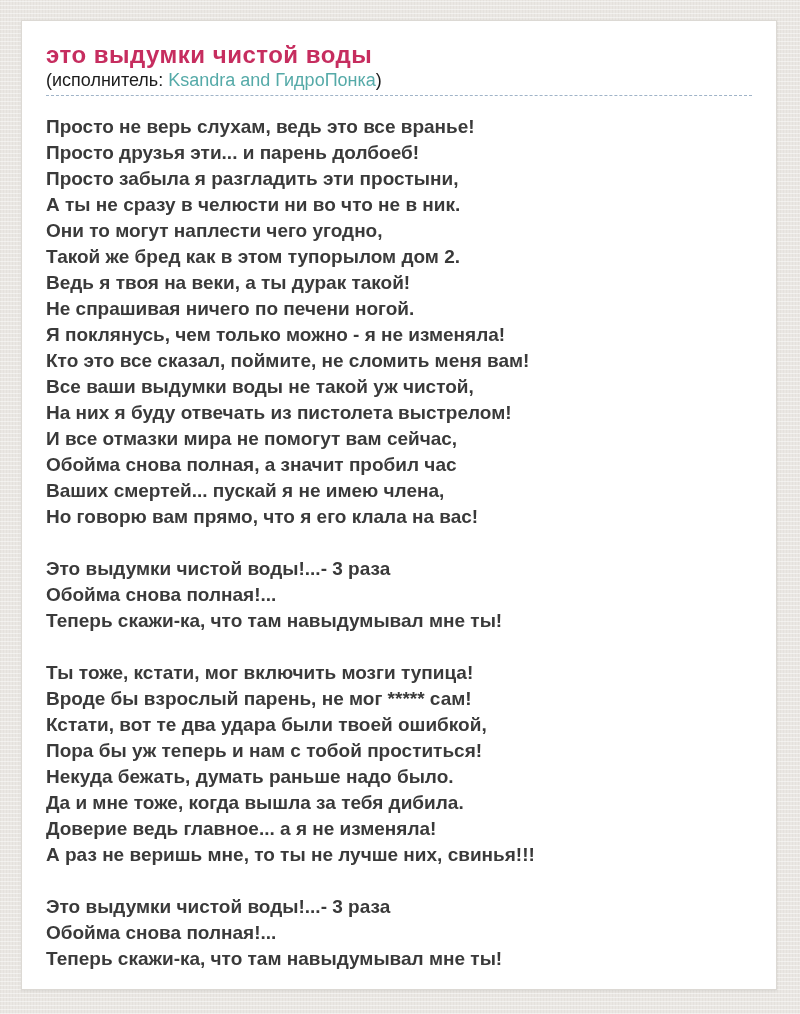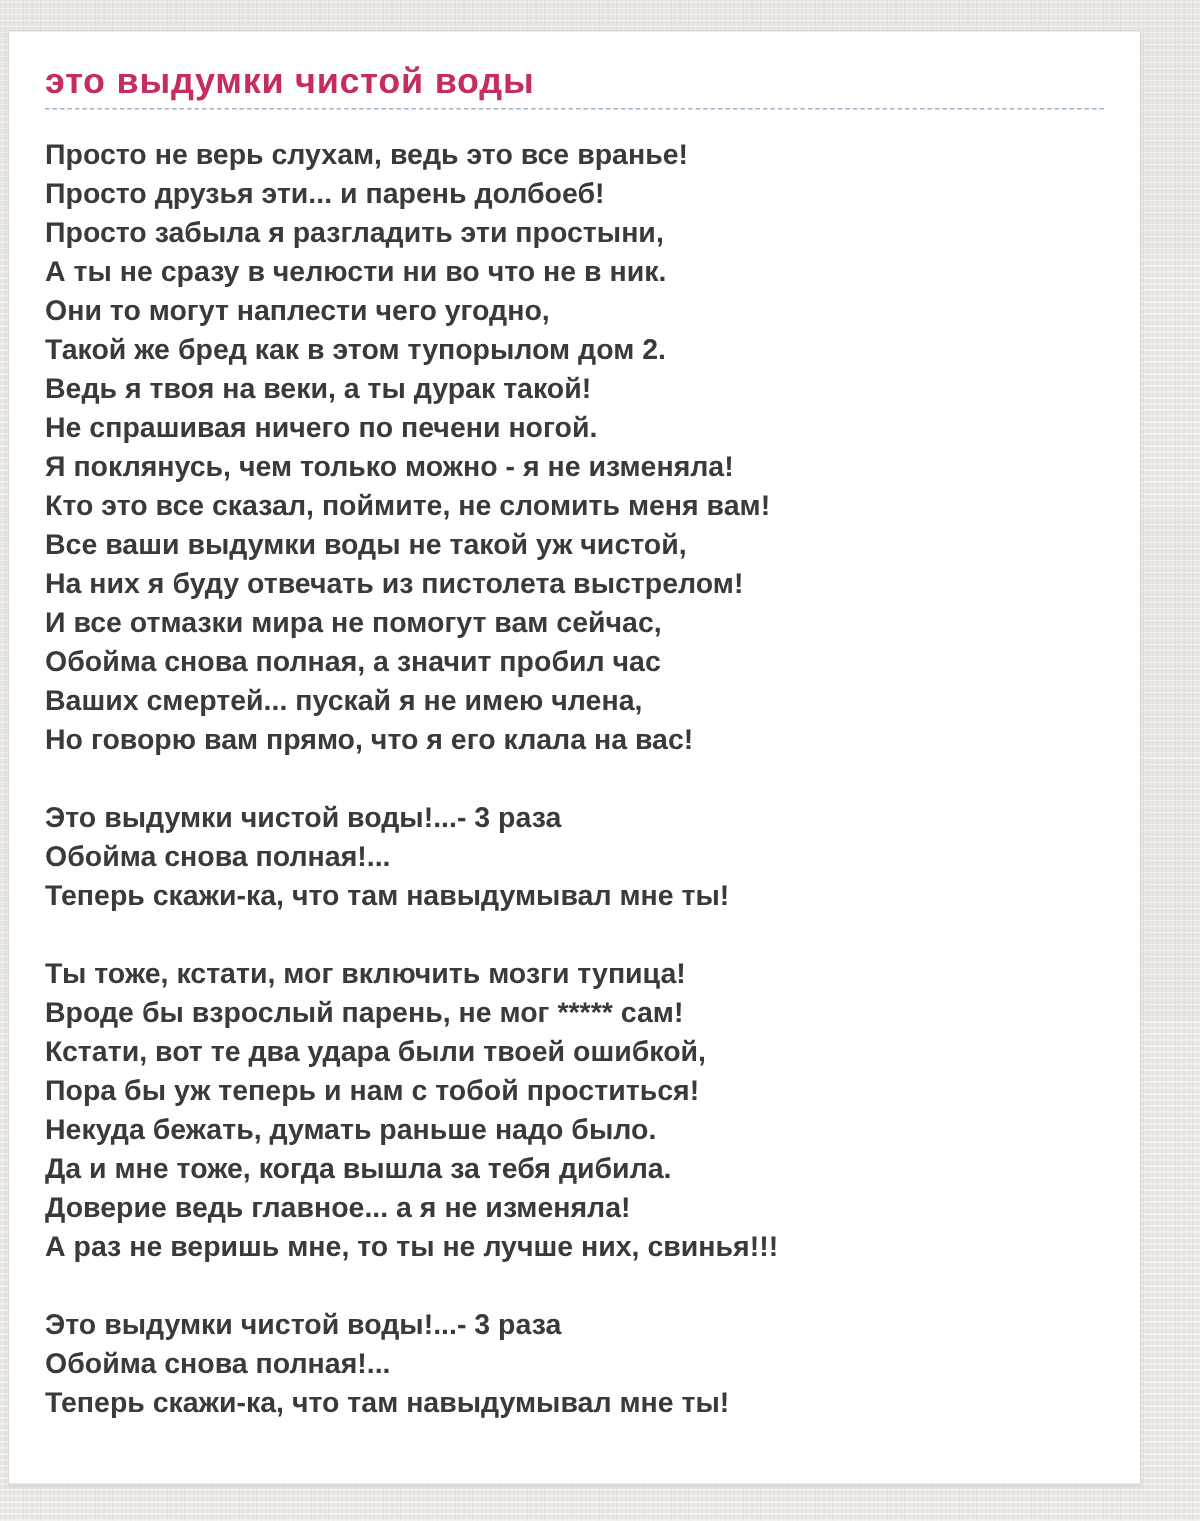--- a/index.html
+++ b/index.html
@@ -12,21 +12,21 @@
     position: relative;
     width: 800px; height: 1014px;
     background-color: var(--page-bg, #eae7e3);
     background-image:
       repeating-linear-gradient(0deg, rgba(255,255,255,0.45) 0px, rgba(255,255,255,0.45) 1px, transparent 1px, transparent 4px),
       repeating-linear-gradient(90deg, rgba(120,115,105,0.05) 0px, rgba(120,115,105,0.05) 1px, transparent 1px, transparent 3px);
     overflow: hidden;
   }
   .card {
     position: absolute;
-    left: 5px; top: 20px;
+    left: 21px; top: 20px;
     width: 756px; height: 970px;
     background: var(--card-bg, #ffffff);
     border: 1px solid #dcd9d4;
     box-shadow: 0 1px 3px rgba(0,0,0,0.07);
   }
   .header {
     margin: 20px 24px 0 24px;
     padding-bottom: 3px;
     border-bottom: 1px dashed var(--separator, #a0b4c8);
   }
@@ -83,20 +83,23 @@
   }
 </style>
 </head>
 <body>
 
 <div class="page">
   <div class="card">
 
     <div class="header">
       <h1 class="title">это выдумки чистой воды</h1>
+      <div class="artist-line">
+        <span>(исполнитель: </span><a class="artist-link">Ksandra and ГидроПонка</a><span>)</span>
+      </div>
     </div>
 
     <div class="lyrics" id="lyrics">
         <p class="stanza"><span>Просто не верь слухам, ведь это все вранье!</span><br><span>Просто друзья эти... и парень долбоеб!</span><br><span>Просто забыла я разгладить эти простыни,</span><br><span>А ты не сразу в челюсти ни во что не в ник.</span><br><span>Они то могут наплести чего угодно,</span><br><span>Такой же бред как в этом тупорылом дом 2.</span><br><span>Ведь я твоя на веки, а ты дурак такой!</span><br><span>Не спрашивая ничего по печени ногой.</span><br><span>Я поклянусь, чем только можно - я не изменяла!</span><br><span>Кто это все сказал, поймите, не сломить меня вам!</span><br><span>Все ваши выдумки воды не такой уж чистой,</span><br><span>На них я буду отвечать из пистолета выстрелом!</span><br><span>И все отмазки мира не помогут вам сейчас,</span><br><span>Обойма снова полная, а значит пробил час</span><br><span>Ваших смертей... пускай я не имею члена,</span><br><span>Но говорю вам прямо, что я его клала на вас!</span></p>
         <p class="stanza"><span>Это выдумки чистой воды!...- 3 раза</span><br><span>Обойма снова полная!...</span><br><span>Теперь скажи-ка, что там навыдумывал мне ты!</span></p>
         <p class="stanza"><span>Ты тоже, кстати, мог включить мозги тупица!</span><br><span>Вроде бы взрослый парень, не мог ***** сам!</span><br><span>Кстати, вот те два удара были твоей ошибкой,</span><br><span>Пора бы уж теперь и нам с тобой проститься!</span><br><span>Некуда бежать, думать раньше надо было.</span><br><span>Да и мне тоже, когда вышла за тебя дибила.</span><br><span>Доверие ведь главное... а я не изменяла!</span><br><span>А раз не веришь мне, то ты не лучше них, свинья!!!</span></p>
         <p class="stanza"><span>Это выдумки чистой воды!...- 3 раза</span><br><span>Обойма снова полная!...</span><br><span>Теперь скажи-ка, что там навыдумывал мне ты!</span></p>
       </div>
 
 

